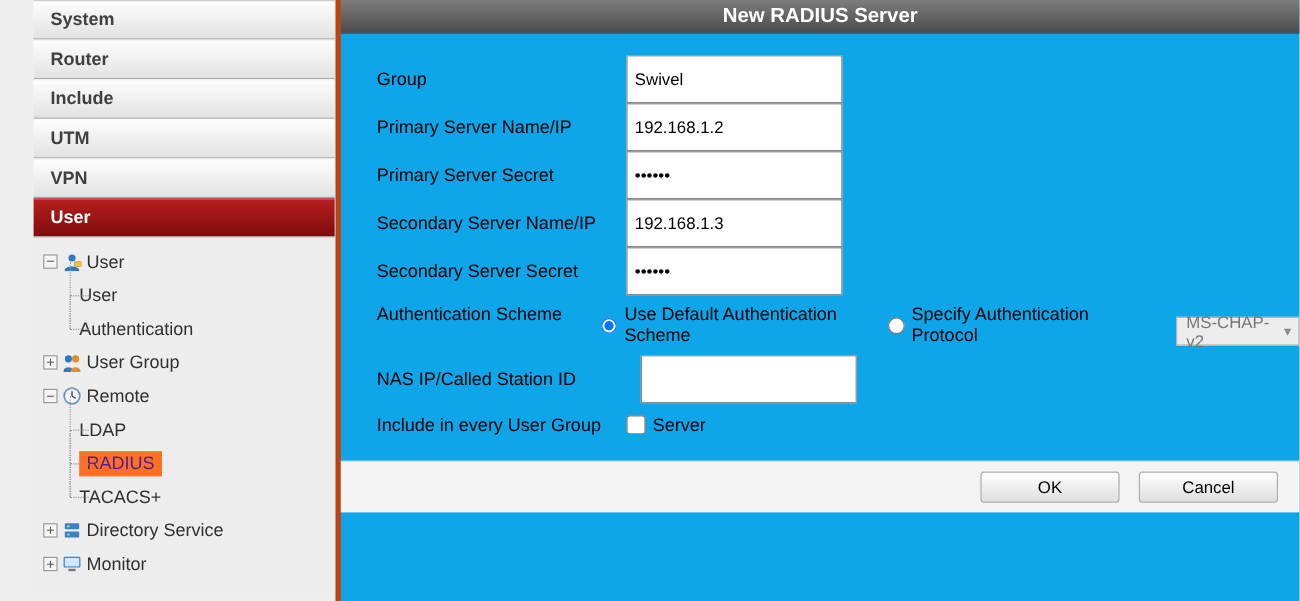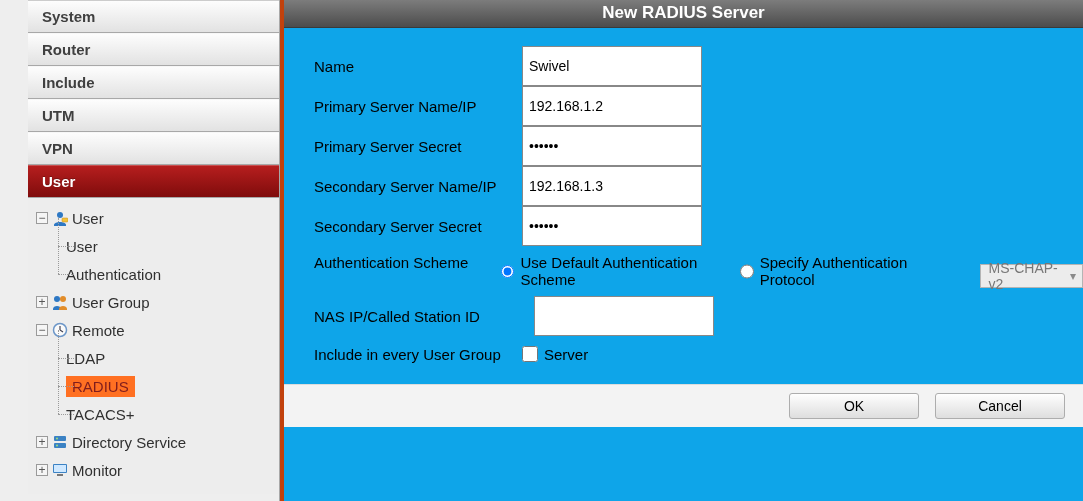--- a/index.html
+++ b/index.html
@@ -64,21 +64,21 @@
   .tree-children .tree-row::before {
     content:""; position:absolute; left:0px; top:50%;
     width:16px; border-top:1px dotted #9a9a9a;
   }
   .tree-children .tree-row::after {
     content:""; position:absolute; left:0px; top:-14px; bottom:50%;
     border-left:1px dotted #9a9a9a;
   }
   .tree-children .tree-row:not(:last-child)::after { bottom:-14px; }
   .tree-row.selected .label-wrap {
-    background:#ff7022; color:#7f1d1d; padding:2px 6px;
+    background:#ff7022; color:#4c1d95; padding:2px 6px;
   }
   .label-wrap{display:inline-block;}
 
   
   .main { flex:1; display:flex; flex-direction:column; background:#0ea5e9; border-left:4px solid #c2410c; }
   .main-header {
     height: 28px; line-height: 26px; text-align:center;
     font-size:17px; font-weight:bold; color:#fff;
     background: linear-gradient(to bottom, #7c7c7c 0%, #4c4c4c 100%);
     border-bottom:1px solid #3a3a3a;
@@ -102,21 +102,21 @@
     pointer-events:none;
   }
   .select .chev { position:absolute; right:6px; font-size:12px; color:#8a8a8a; }
 
   .button-bar {
     display:flex; justify-content:flex-end; gap:16px;
     padding:8px 18px; background:#f3f3f3;
     border-top:1px solid #dcdcdc;
   }
   .btn {
-    width:130px; height:26px;
+    width:116px; height:26px;
     background: linear-gradient(to bottom,#fefefe,#dedede);
     border:1px solid #adadad; border-radius:3px;
     font-size:14px; cursor:pointer;
   }
 
   
   svg{display:block;}
 </style>
 </head>
 <body>
@@ -213,21 +213,21 @@
         <span class="label-wrap"><span class="label">Monitor</span></span>
       </div>
     </div>
   </div>
 
   <div class="main">
     <div class="main-header">New RADIUS Server</div>
 
     <div class="form-area">
       <div class="form-row">
-        <div class="lbl">Name</div>
+        <div class="lbl">Group</div>
         <input class="txt" type="text" value="Swivel" style="">
       </div>
       <div class="form-row">
         <div class="lbl">Primary Server Name/IP</div>
         <input class="txt" type="text" value="192.168.1.2" style="">
       </div>
       <div class="form-row">
         <div class="lbl">Primary Server Secret</div>
         <input class="txt" type="text" value="••••••" style="">
       </div>

